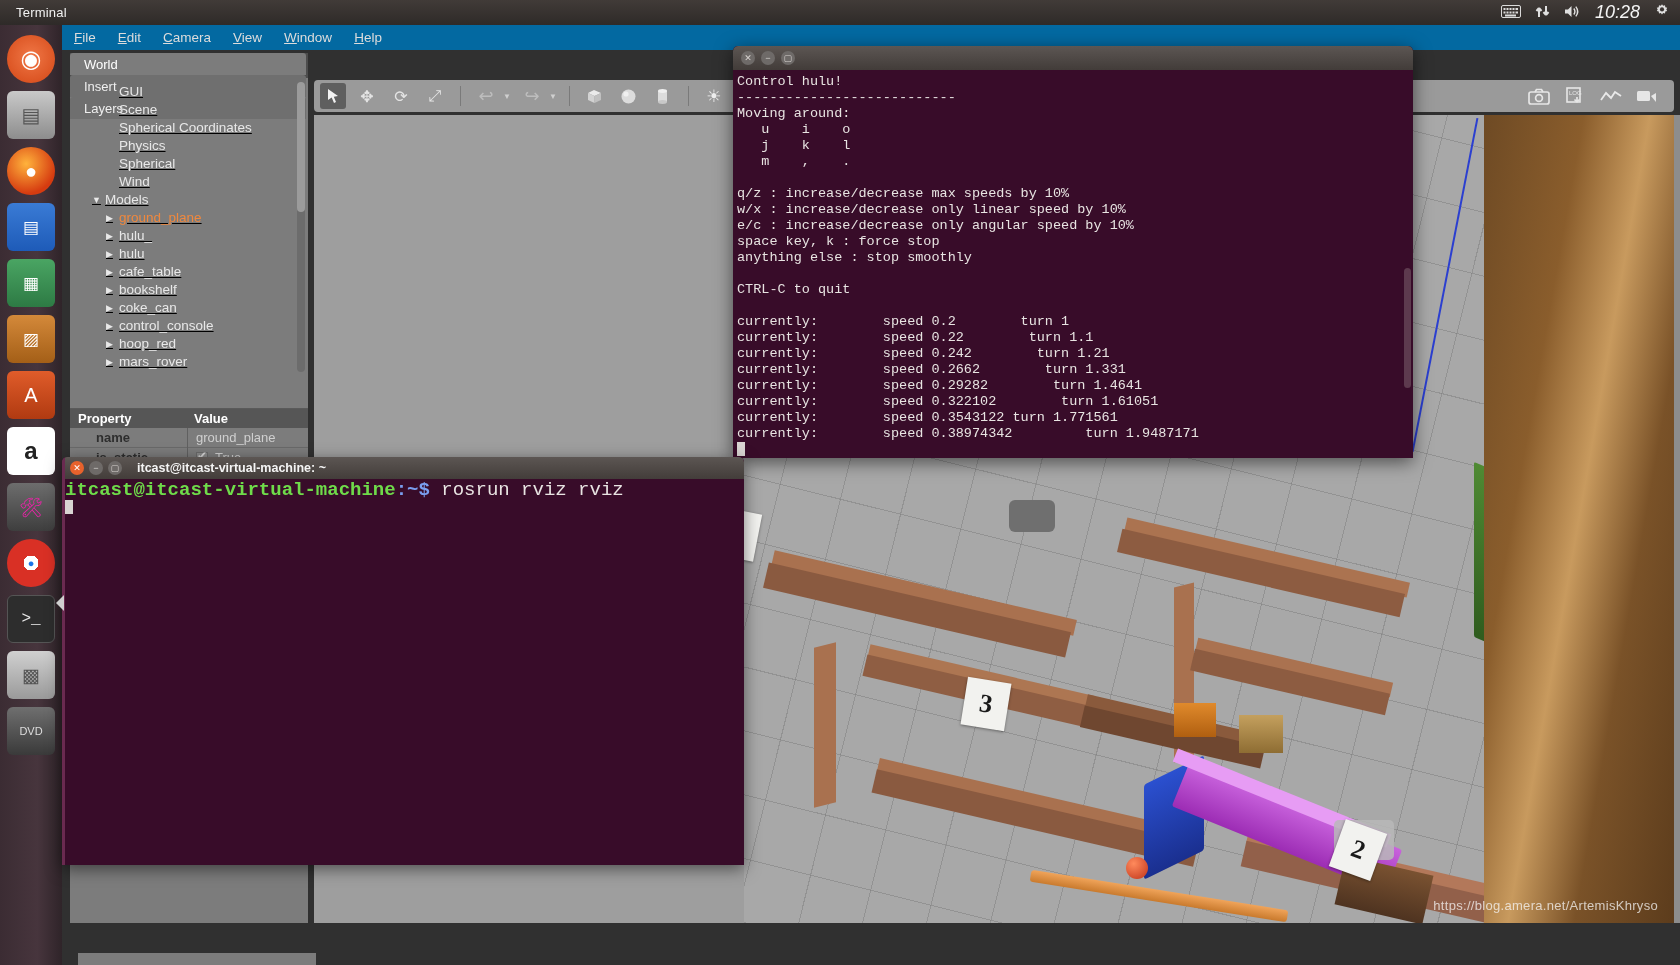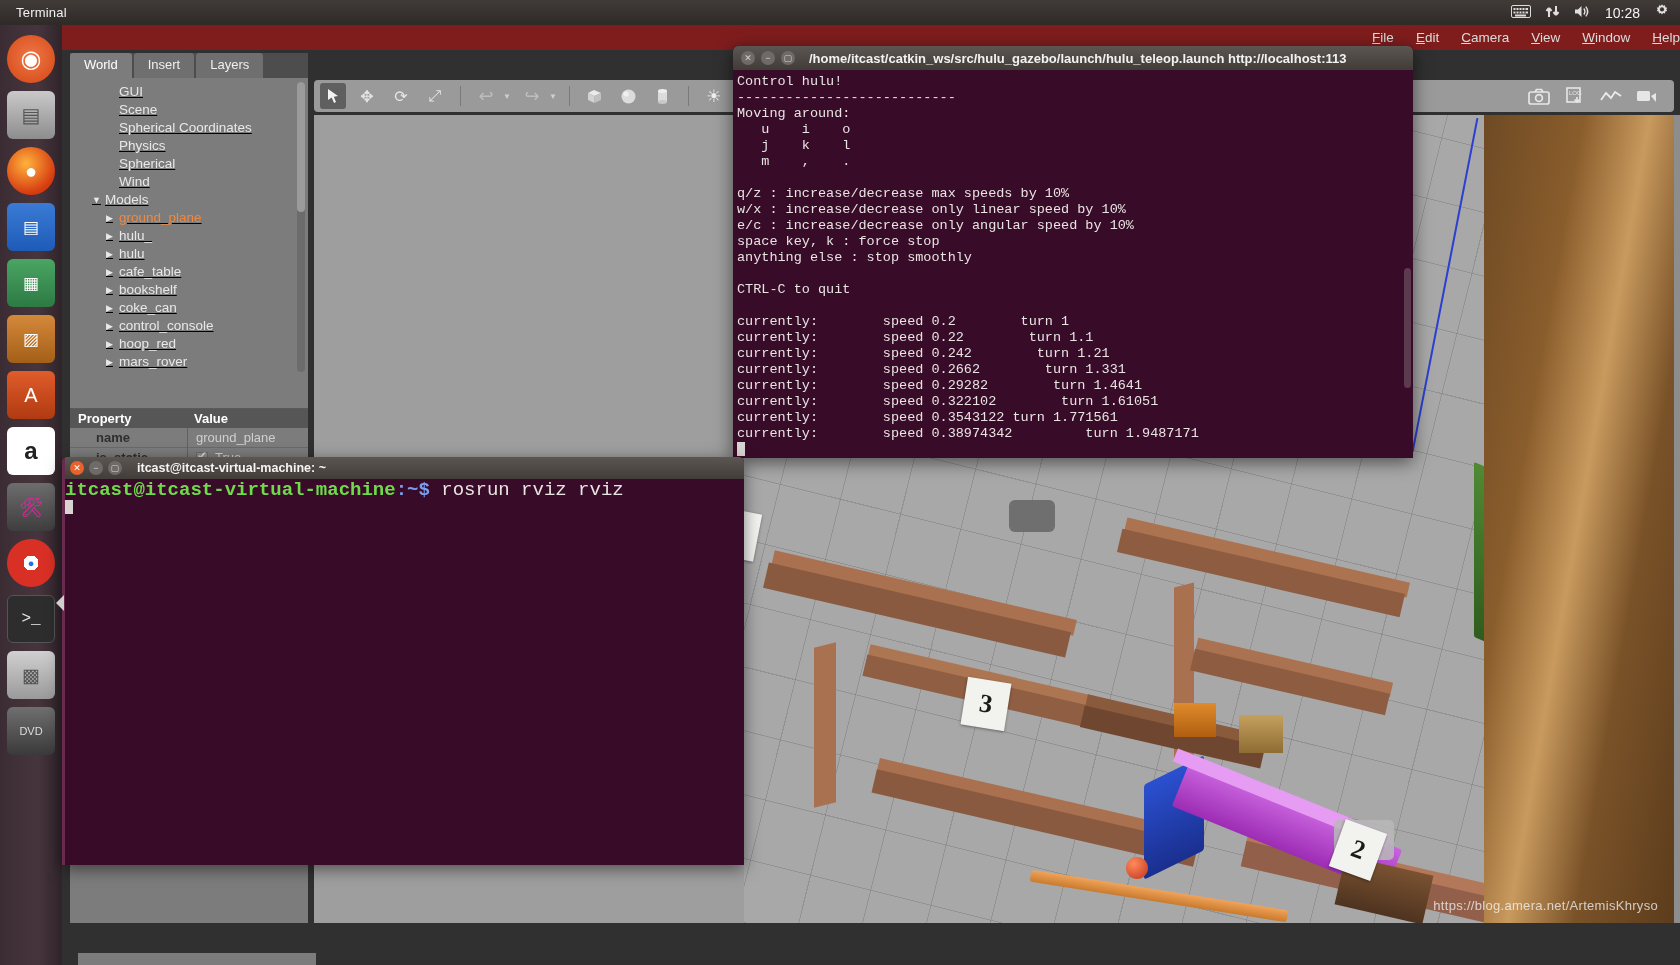--- a/index.html
+++ b/index.html
@@ -14,21 +14,21 @@
   
   #top-panel {
     position: absolute; left: 0; top: 0; width: 1680px; height: 25px;
     background: linear-gradient(to bottom, #413b38, #2e2a28);
     display: flex; align-items: center;
     color: #f2f2f2; font-size: 13px;
   }
   #top-panel .app-title { margin-left: 16px; font-weight: normal; letter-spacing: .2px; }
   #top-panel .tray { margin-left: auto; display: flex; align-items: center; gap: 14px; padding-right: 10px; }
   .tray-ico { display: inline-block; opacity: .92; }
-  .clock { font-size: 14px; color: #f4f4f4; }
+  .clock { font-size: 18px; color: #f4f4f4; font-style: italic; }
 
   
   #launcher {
     position: absolute; left: 0; top: 25px; width: 62px; height: 940px;
     background: linear-gradient(to right,#3b2c33,#47353d 60%,#2f2429);
     padding-top: 6px;
   }
   .launch-item {
     width: 48px; height: 48px; margin: 4px auto 8px auto;
     border-radius: 6px;
@@ -51,30 +51,30 @@
   .li-dvd    { background: linear-gradient(#6f6f6f,#3a3a3a); }
   .launch-item .glyph { pointer-events: none; }
 
   
   #gazebo {
     position: absolute; left: 62px; top: 25px; width: 1618px; height: 940px;
     background: #303030;
   }
   #gz-menubar {
     position: absolute; left: 0; top: 0; width: 100%; height: 25px;
-    background: #7f1d1d; display: flex; align-items: center; padding-left: 12px; gap: 22px; justify-content: flex-end;
+    background: #0369a1; display: flex; align-items: center; padding-left: 12px; gap: 22px;
   }
   .gz-menu { color: #dcdcdc; font-size: 13.5px; }
   .gz-menu u { text-decoration: underline; }
 
   #gz-left-panel {
     position: absolute; left: 8px; top: 28px; width: 238px; height: 870px;
     background: #7c7c7c;
   }
-  #gz-tabs { display: flex; height: 25px; background: #4d4d4d; }
+  #gz-tabs { display: flex; height: 25px; background: #4d4d4d; flex-direction: column; }
   .gz-tab {
     padding: 4px 14px 3px 14px; font-size: 13px; color: #efefef;
     background: #6f6f6f; margin-right: 2px; border-top-left-radius: 3px; border-top-right-radius: 3px;
   }
   .gz-tab.active { background: #7c7c7c; color: #fff; }
   #gz-tree { position: relative; height: 300px; padding: 5px 0 0 22px; overflow: hidden; text-decoration: underline; }
   .tree-row { font-size: 13.5px; color: #e8e8e8; line-height: 18px; height: 18px; display: flex; align-items: center; white-space: nowrap; }
   .tree-row .arrow { width: 13px; display: inline-block; color: #e9e9e9; font-size: 9px; }
   .tree-row.indent1 { padding-left: 14px; }
   .tree-row.selected .lbl { color: #f0883e; }
@@ -555,21 +555,20 @@
       </div>
     </div>
     <div id="gz-right-strip"></div>
   </div>
 
   <div id="term-teleop">
     <div class="titlebar">
       <span class="wbtn close">✕</span>
       <span class="wbtn min">−</span>
       <span class="wbtn max">▢</span>
-      <span class="wtitle">/home/itcast/catkin_ws/src/hulu_gazebo/launch/hulu_teleop.launch http://localhost:113</span>
     </div>
     <div class="body"><span id="teleop-lines">Control hulu!
 ---------------------------
 Moving around:
    u    i    o
    j    k    l
    m    ,    .
 
 q/z : increase/decrease max speeds by 10%
 w/x : increase/decrease only linear speed by 10%

